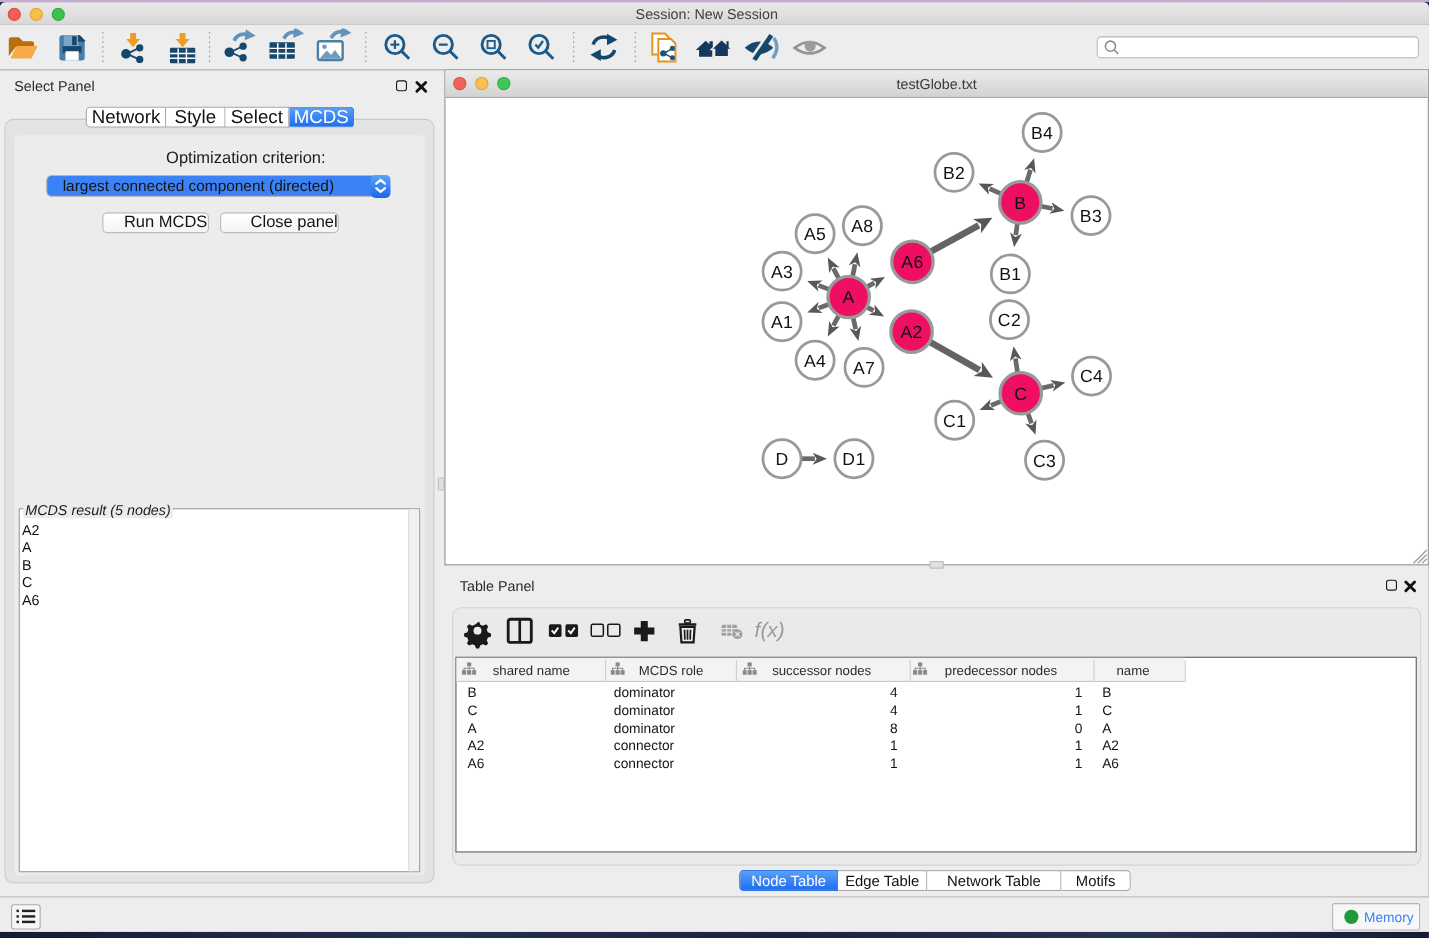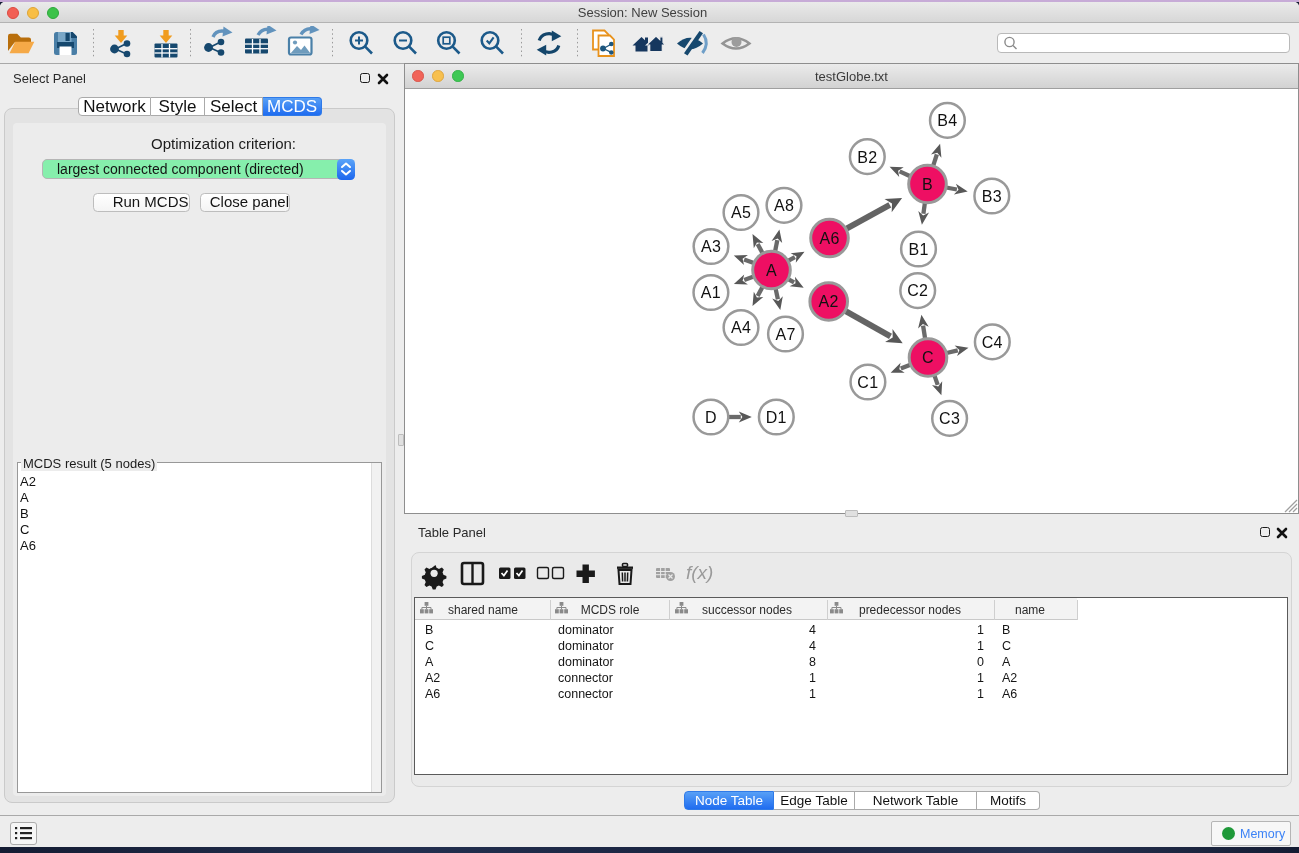--- a/index.html
+++ b/index.html
@@ -18,25 +18,25 @@
 #cpTitle { left:13px; top:71px; font-size:13px; color:#2a2a2a; }
 .winbtn-sq { width:10px; height:10px; border:1.5px solid #1a1a1a; border-radius:2.5px; background:transparent; }
 .tabrow { height:19px; display:flex; font-size:17px; }
 .tabrow .tab { border:1px solid #aaa; border-left:none; background:#fff; color:#111; text-align:center; line-height:17px; }
 .tabrow .tab.first { border-left:1px solid #aaa; border-radius:4px 0 0 4px; }
 .tabrow .tab.last { border-radius:0 4px 4px 0; }
 .tabrow .tab.sel { background:linear-gradient(#58a0f6,#1f6cf0); border-color:#2f7ae8; color:#fff; }
 #cpPanel { left:4px; top:107.5px; width:391px; height:695.5px; background:#e3e3e3; border:1px solid #cacaca; border-radius:8px; }
 #cpInner { left:13px; top:123px; width:373px; height:673px; background:#ececec; border-radius:4px; }
 #optLabel { left:0px; top:135px; width:399px; text-align:center; font-size:15px; color:#1c1c1c;padding-left:48px; }
-#combo { left:42px; top:159px; width:312px; height:20px; background:#86efac; border:1px solid #b5b5b5; border-radius:5px; font-size:14px; color:#141414; text-align:left; padding-left:14px; line-height:18px; }
+#combo { left:42px; top:159px; width:312px; height:20px; background:#3b82f6; border:1px solid #b5b5b5; border-radius:5px; font-size:14px; color:#141414; text-align:left; padding-left:14px; line-height:18px; }
 #comboBtn { left:337px; top:158.5px; width:17.5px; height:21px; background:linear-gradient(#5ba4f8,#1c66ee); border-radius:4.5px; }
 .pushbtn { height:19px; background:linear-gradient(#ffffff,#f4f4f4); border:1px solid #bdbdbd; border-radius:4.5px; font-size:15px; color:#141414; text-align:right; line-height:16px; }
 #fieldset { left:17px; top:462px; width:365px; height:331px; border:1px solid #989898; background:#fff; }
-#legend { left:21px; top:456px; background:#ececec; padding:0 2px; font-size:13px; color:#1c1c1c; }
+#legend { left:21px; top:456px; background:#ececec; padding:0 2px; font-size:13px; color:#1c1c1c;font-style:italic; }
 #mcdsList { left:20px; top:472px; font-size:13px; color:#111; line-height:16px; }
 #listScroll { left:371px; top:463px; width:10px; height:329px; background:#f1f1f1; border-left:1px solid #dcdcdc; }
 
 #netwin { left:404px; top:63px; width:895px; height:451px; background:#fff; border:1px solid #8e8e8e; }
 
 #tpTitle { left:418px; top:525px; font-size:13px; color:#2a2a2a; }
 #tpPanel { left:411px; top:552px; width:881px; height:235px; background:#eaeaea; border:1px solid #d4d4d4; border-radius:8px; }
 #tbl { left:414px; top:597px; width:874px; height:178px; background:#fff; border:1px solid #5a5a5a; }
 .trow { position:absolute; font-size:12.5px; color:#151515; }
 #statusline { left:0; top:815px; width:1299px; height:1px; background:#a9a9a9; }
@@ -192,21 +192,21 @@
 <div class="tab sel last" style="width:59px;">MCDS</div>
 </div>
 <div class="abs" id="optLabel">Optimization criterion:</div>
 <div class="abs" id="combo">largest connected component (directed)</div>
 <div class="abs" id="comboBtn"></div>
 <svg class="abs" style="left:340px;top:162px;" width="12" height="14">
 <path d="M2,5 L6,1.5 L10,5" stroke="#fff" stroke-width="2" fill="none" stroke-linecap="round" stroke-linejoin="round"></path>
 <path d="M2,9 L6,12.5 L10,9" stroke="#fff" stroke-width="2" fill="none" stroke-linecap="round" stroke-linejoin="round"></path>
 </svg>
 <div class="abs pushbtn" style="left:92.5px;top:192.5px;width:97px;">Run MCDS</div>
-<div class="abs pushbtn" style="left:200px;top:192.5px;width:90px;">Close panel</div>
+<div class="abs pushbtn" style="left:200px;top:192.5px;width:108px;">Close panel</div>
 <div class="abs" id="fieldset"></div>
 <div class="abs" id="legend">MCDS result (5 nodes)</div>
 <div class="abs" id="listScroll"></div>
 <div class="abs" id="mcdsList" style="top:473.5px;">A2<br>A<br>B<br>C<br>A6</div>
 
 <div class="abs" id="netwin"></div>
 <div class="abs" style="left:405px;top:64px;width:893px;height:25px;background:linear-gradient(#ebebeb,#d2d2d2);border-bottom:1px solid #9f9f9f;"></div>
 <div class="abs" style="left:405px;top:69px;width:893px;text-align:center;font-size:13px;color:#3a3a3a;">testGlobe.txt</div>
 <div class="abs" style="left:412px;top:70px;width:11.5px;height:11.5px;border-radius:50%;background:#f16459;border:0.5px solid #d9544a;"></div>
 <div class="abs" style="left:432px;top:70px;width:11.5px;height:11.5px;border-radius:50%;background:#f7c04f;border:0.5px solid #dfa53e;"></div>
@@ -427,21 +427,21 @@
 <div class="abs trow" style="left:425px;top:670.5px;">A2</div>
 <div class="abs trow" style="left:558px;top:670.5px;">connector</div>
 <div class="abs trow" style="left:716px;top:670.5px;width:100px;text-align:right;">1</div>
 <div class="abs trow" style="left:884px;top:670.5px;width:100px;text-align:right;">1</div>
 <div class="abs trow" style="left:1002px;top:670.5px;">A2</div>
 <div class="abs trow" style="left:425px;top:686.5px;">A6</div>
 <div class="abs trow" style="left:558px;top:686.5px;">connector</div>
 <div class="abs trow" style="left:716px;top:686.5px;width:100px;text-align:right;">1</div>
 <div class="abs trow" style="left:884px;top:686.5px;width:100px;text-align:right;">1</div>
 <div class="abs trow" style="left:1002px;top:686.5px;">A6</div>
-<div class="abs tabrow" style="left:672px;top:791px;font-size:13.5px;margin-left:12px;">
+<div class="abs tabrow" style="left:672px;top:791px;font-size:13.5px;">
 <div class="tab sel first" style="width:90px;">Node Table</div>
 <div class="tab" style="width:81px;">Edge Table</div>
 <div class="tab" style="width:122px;">Network Table</div>
 <div class="tab last" style="width:63px;">Motifs</div>
 </div>
 <div class="abs" id="statusline"></div>
 <div class="abs" id="statusbar"></div>
 <div class="abs" id="listBtn"></div>
 <svg class="abs" style="left:14px;top:826px;" width="20" height="15">
 <g fill="#222">

